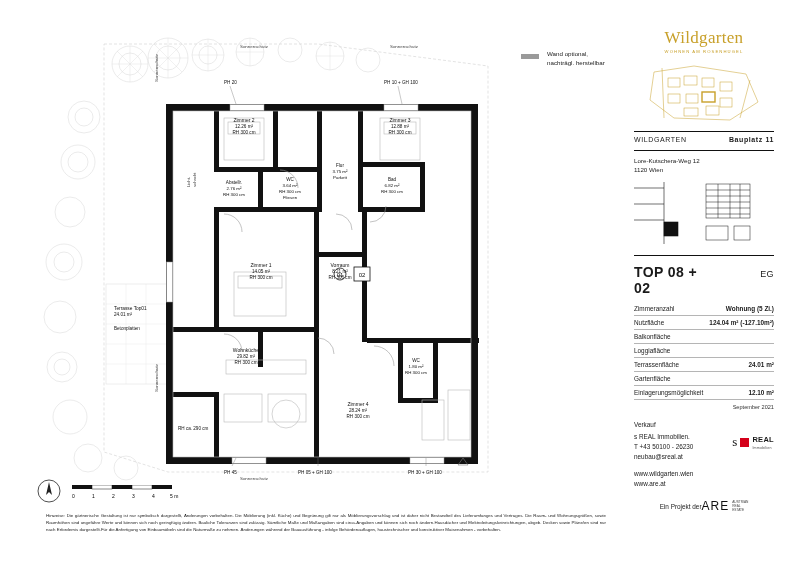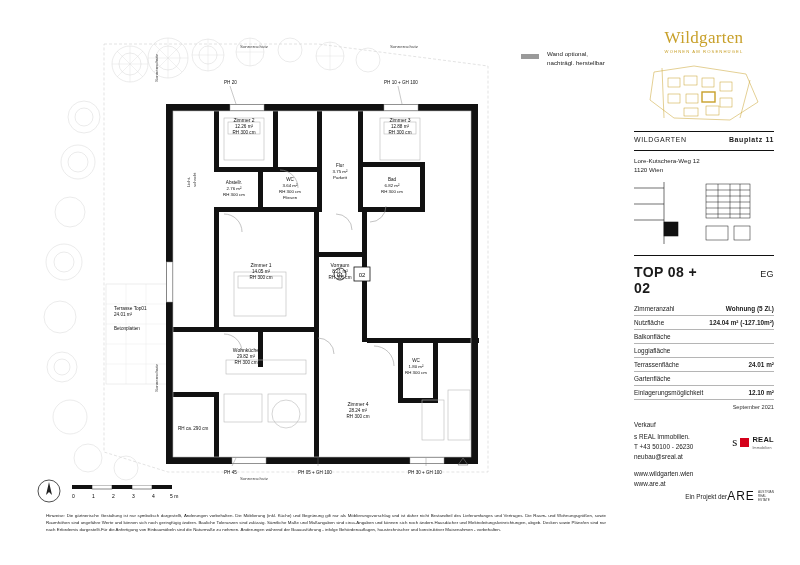--- a/index.html
+++ b/index.html
@@ -49,21 +49,21 @@
 
   .verkauf { margin-top:10px; font-size:6.4px; line-height:1.6; }
   .verkauf .vk-label { margin-bottom:2px; }
   .realrow { display:flex; justify-content:space-between; align-items:flex-start; }
   .real-logo { display:flex; align-items:center; gap:3px; }
   .real-s { font-size:13px; color:#111; font-family:"Liberation Serif", serif; }
   .real-box { width:9px; height:9px; background:#d4001a; }
   .real-txt { font-size:7.5px; font-weight:700; letter-spacing:0.3px; }
   .real-sub { font-size:3.6px; letter-spacing:0.2px; color:#555; line-height:1.25; }
 
-  .projekt { margin-top:0; font-size:6.4px; display:flex; justify-content:flex-end; align-items:center; }
+  .projekt { margin-top:10px; font-size:6.4px; display:flex; justify-content:center; align-items:center; }
   .are-logo { display:flex; align-items:center; gap:3px; }
   .are-txt { font-size:12px; letter-spacing:1px; color:#111; font-family:"Liberation Sans", sans-serif; }
   .are-sub { font-size:3.2px; line-height:1.25; color:#444; }
 
   
   .plan { position:absolute; left:18px; top:22px; width:500px; height:470px; }
   .plan svg { display:block; }
 
   
   .disclaimer { position:absolute; left:46px; top:513px; width:560px; font-size:4.4px; line-height:1.55; color:#222; text-align:justify; }

